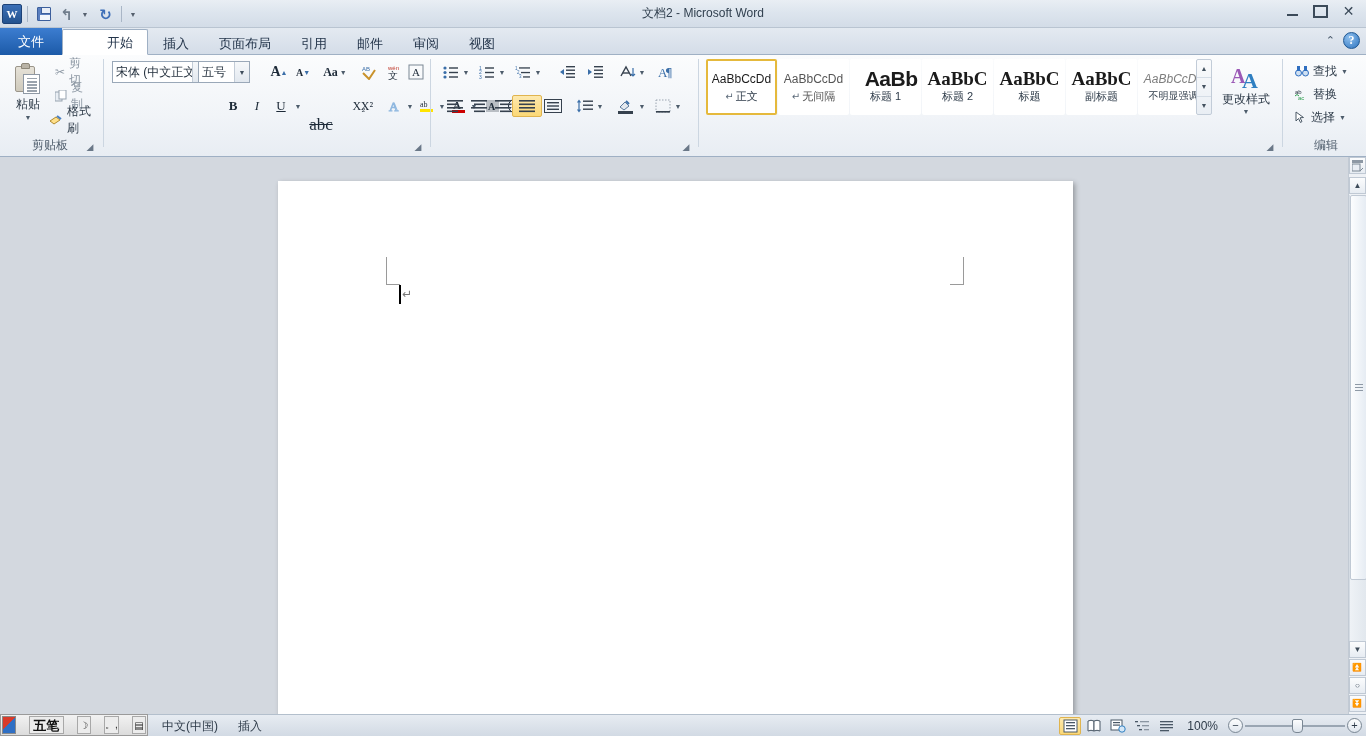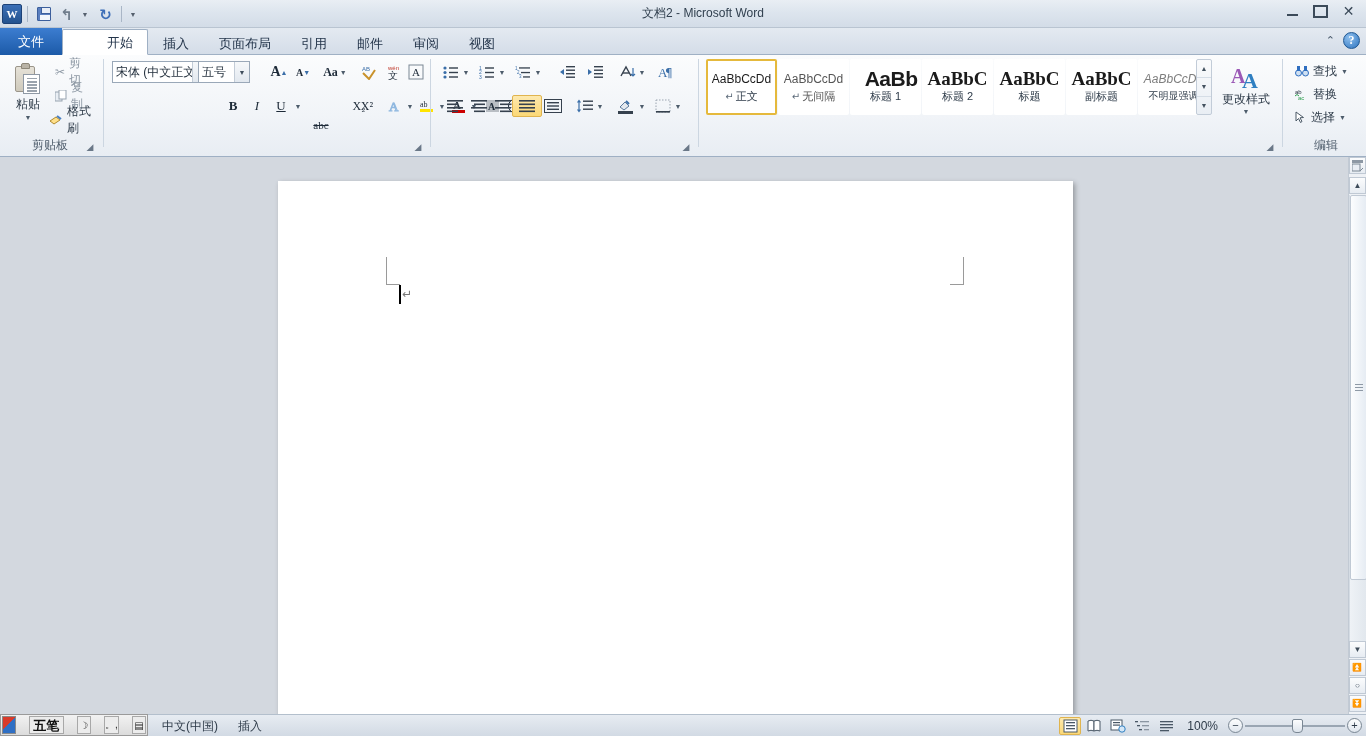--- a/index.html
+++ b/index.html
@@ -416,21 +416,21 @@
       <div class="rb ic-btn" style="position:absolute;left:140px;top:40px;">
         <i style="font-family:'Liberation Serif',serif;font-size:13px;color:#1d2a38;">I</i>
       </div>
       <div class="rb ic-btn" style="position:absolute;left:164px;top:40px;">
         <span style="font-family:'Liberation Serif',serif;font-size:13px;color:#1d2a38;text-decoration:underline;">U</span>
       </div>
       <div class="rb" style="position:absolute;left:186px;top:40px;width:12px;height:22px;">
           <span class="arrow">▼</span>
         </div>
       <div class="rb ic-btn wide" style="position:absolute;left:200px;top:40px;">
-        <span style="font-family:'Liberation Serif',serif;font-size:11px;color:#1d2a38;text-decoration:line-through;margin-top:38px;">abc</span>
+        <span style="font-family:'Liberation Serif',serif;font-size:17px;color:#1d2a38;text-decoration:line-through;margin-top:38px;">abc</span>
       </div>
       <div class="rb ic-btn" style="position:absolute;left:228px;top:40px;">
         <span style="font-family:'Liberation Serif',serif;font-size:12px;color:#1d2a38;margin-left:28px;">X₂</span>
       </div>
       <div class="rb ic-btn" style="position:absolute;left:250px;top:40px;">
         <span style="font-family:'Liberation Serif',serif;font-size:12px;color:#1d2a38;">X²</span>
       </div>
 
       <div class="rb ic-btn" style="position:absolute;left:278px;top:40px;">
         <svg width="16" height="16" viewBox="0 0 16 16">

